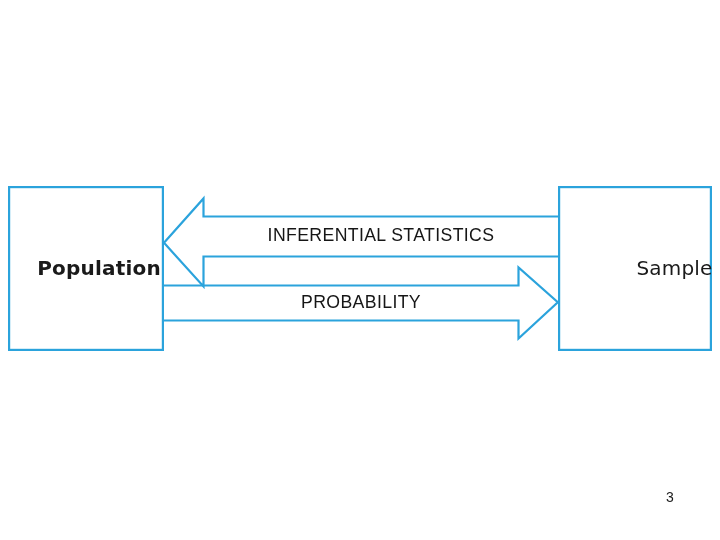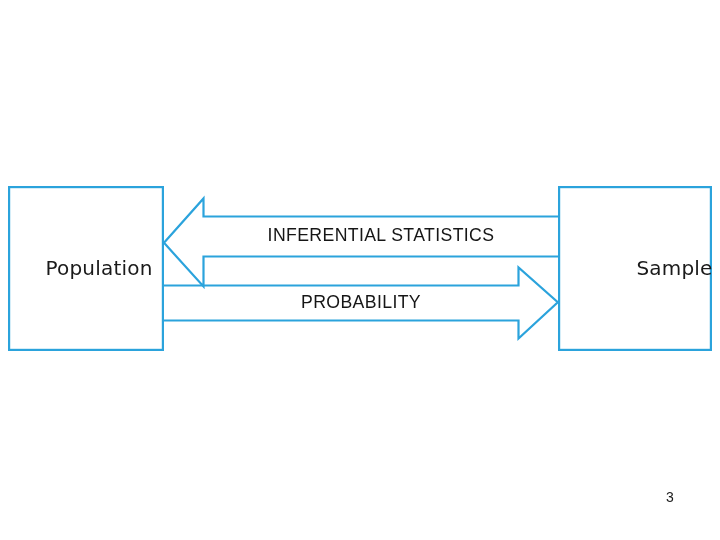--- a/index.html
+++ b/index.html
@@ -43,20 +43,21 @@
     font-size: 20px;
     font-weight: 400;
     letter-spacing: 0.2px;
     color: #1a1a1a;
     white-space: nowrap;
   }
   #population-label {
     left: 8px;
     top: 256px;
     width: 182px;
+    font-weight: bold;
   }
   #sample-label {
     left: 570px;
     top: 256px;
     width: 153px;
     margin-left: 28px;
   }
   .arrow-label {
     position: absolute;
     text-align: center;

